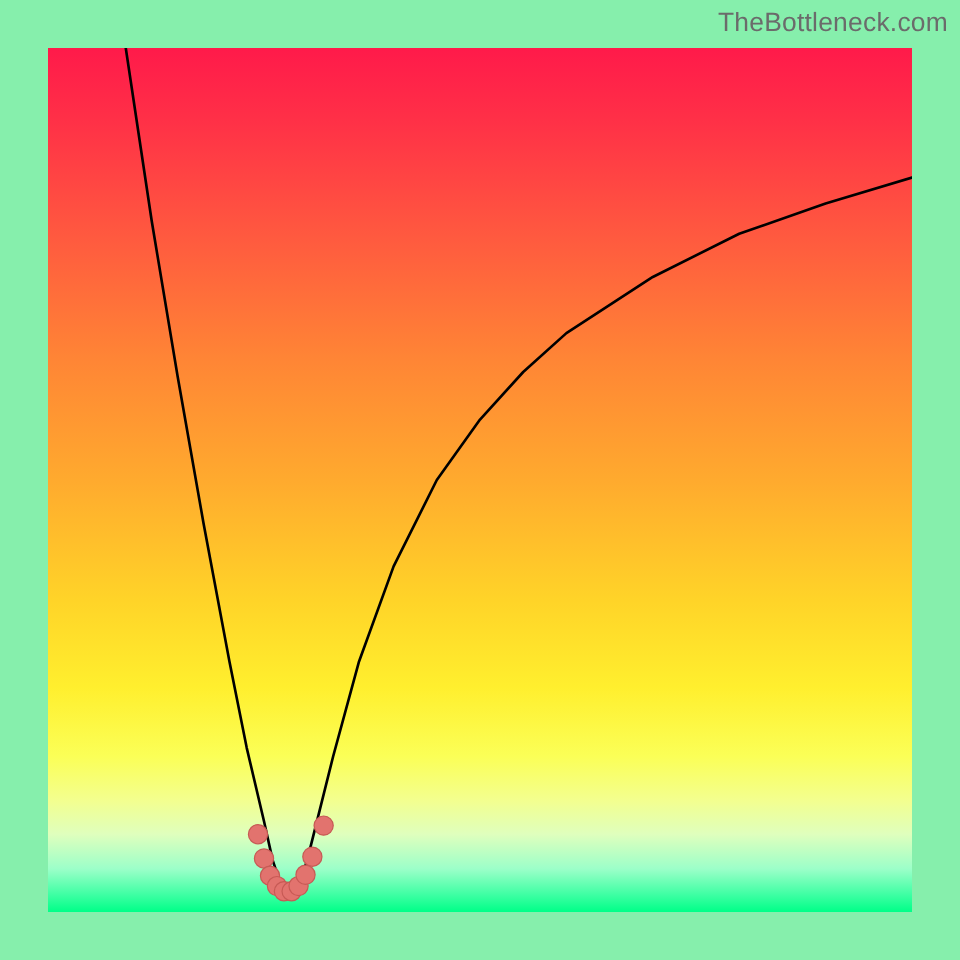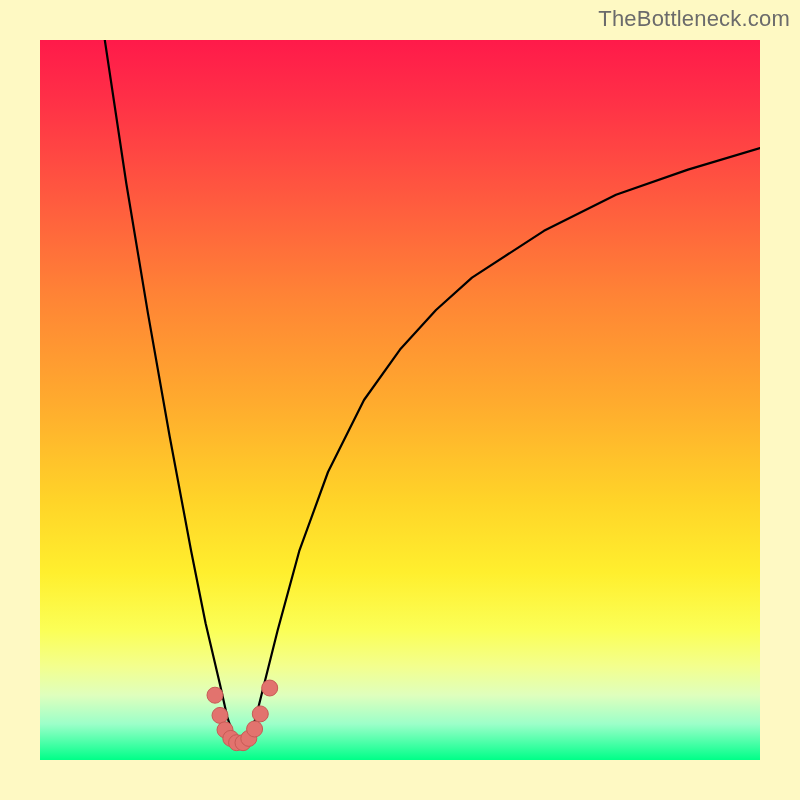--- a/index.html
+++ b/index.html
@@ -10,21 +10,21 @@
     background: #000;
     overflow: hidden;
     font-family: Arial, Helvetica, sans-serif;
   }
   .frame {
     position: absolute;
     left: 0;
     top: 0;
     width: 800px;
     height: 800px;
-    background: #fef9c3;
+    background: #86efac;
   }
   .plot {
     position: absolute;
     left: 40px;
     top: 40px;
     width: 720px;
     height: 720px;
     background: linear-gradient(to bottom,
       #ff1a4a 0%,
       #ff2f47 8%,

